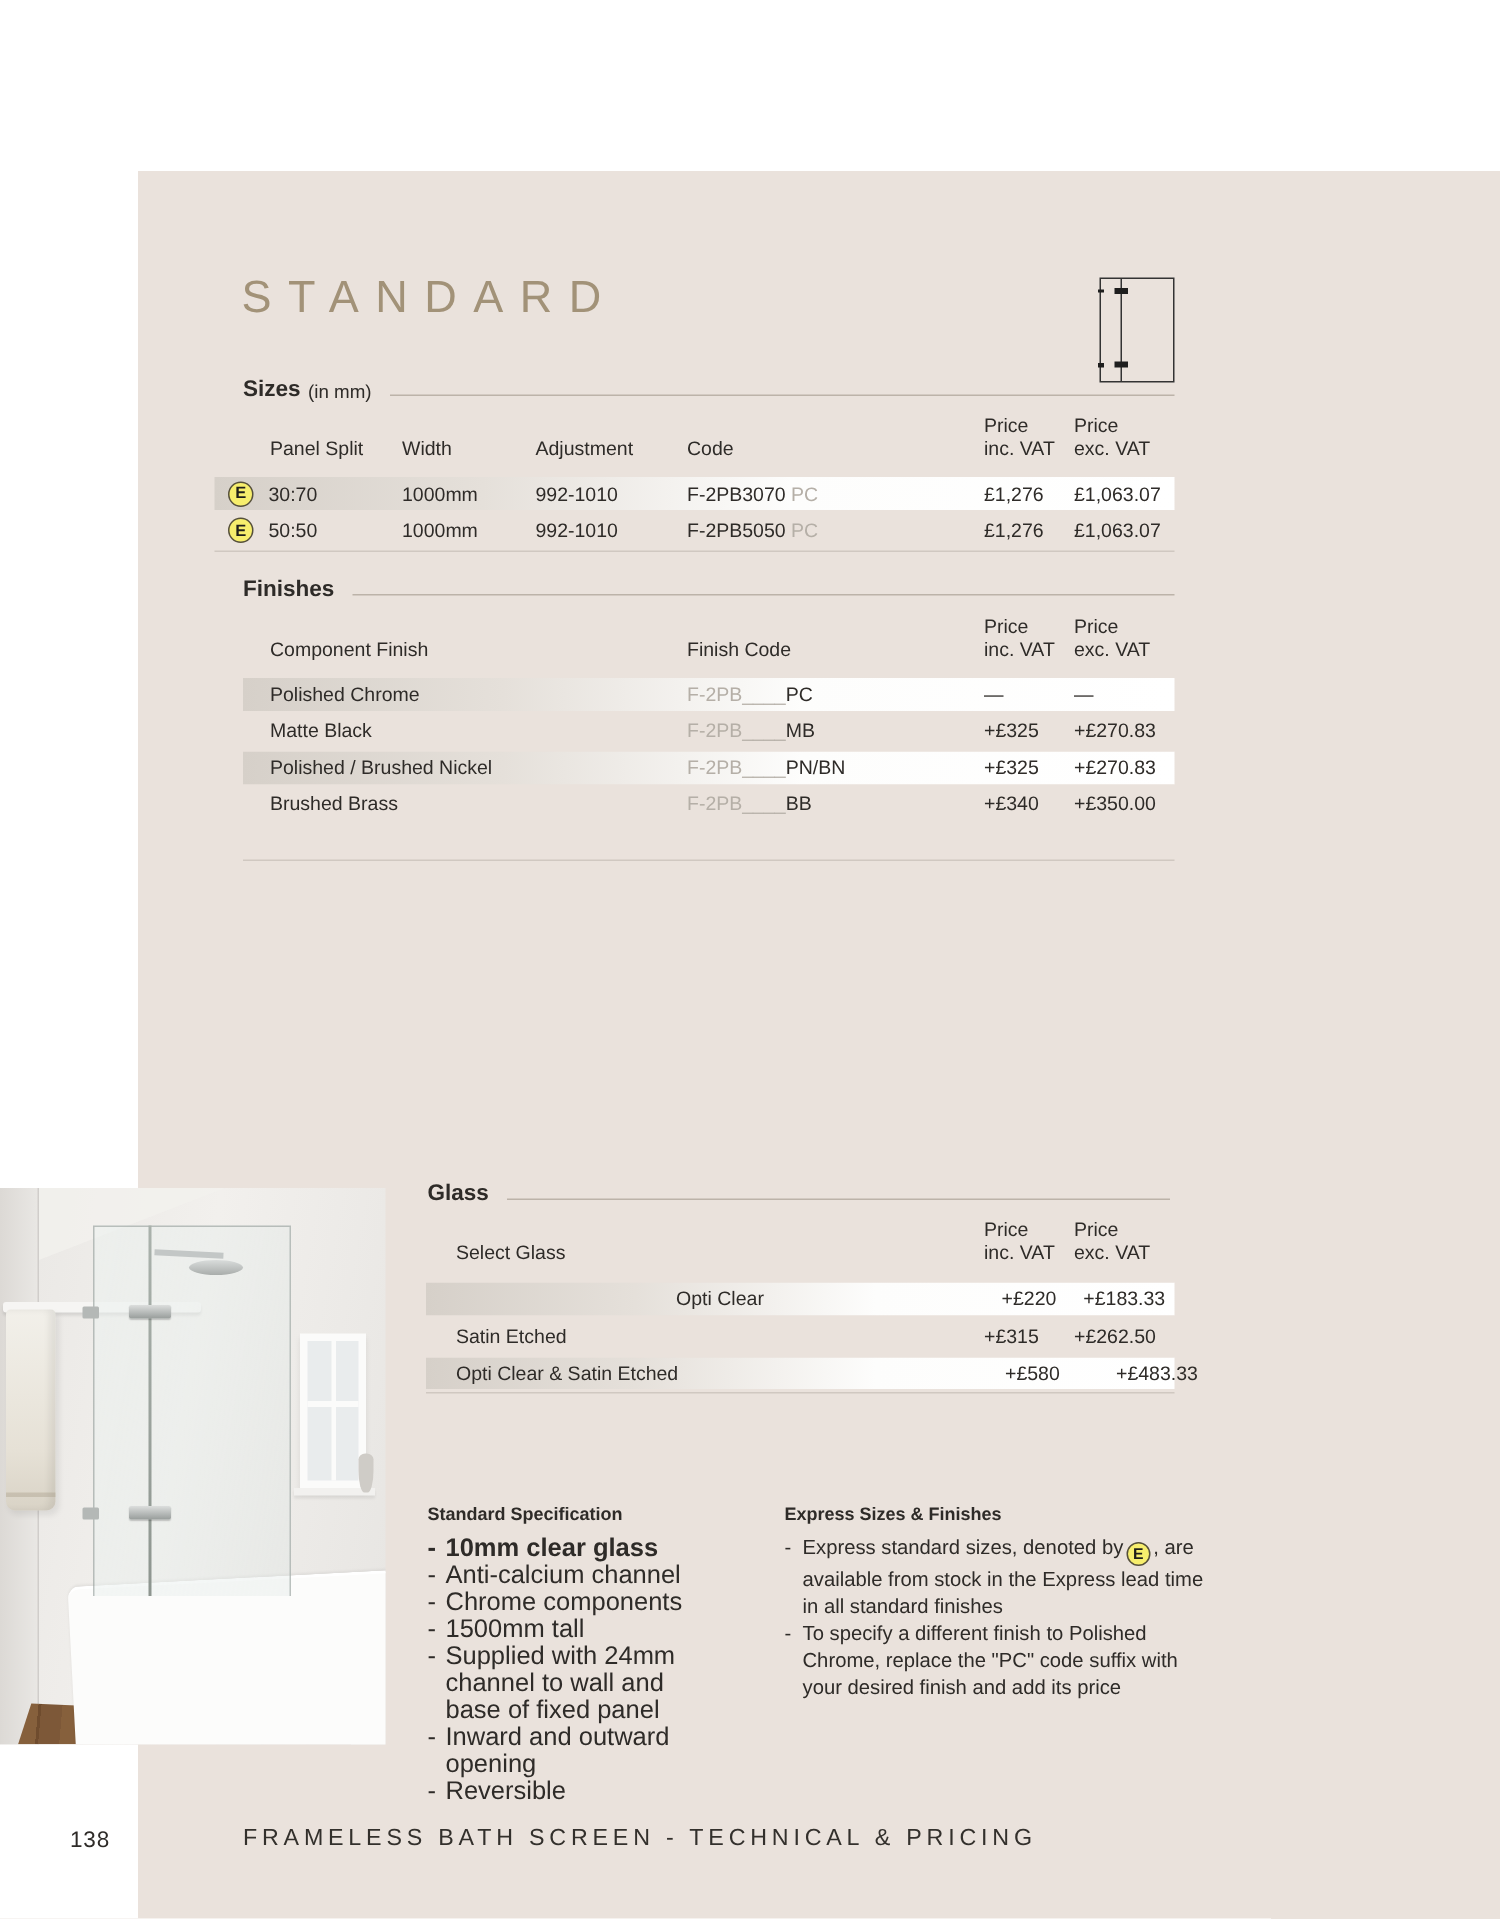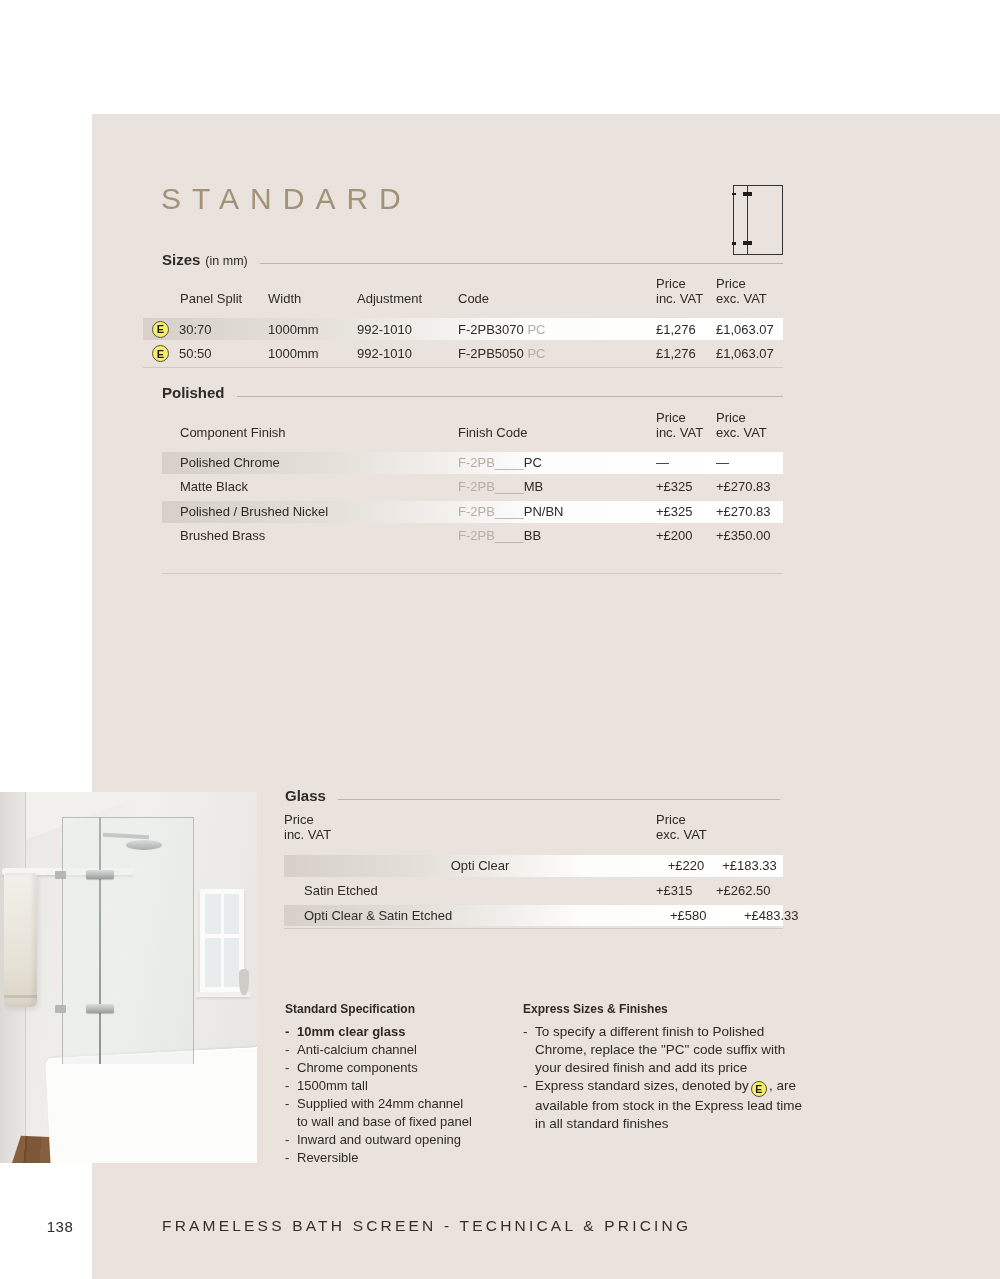--- a/index.html
+++ b/index.html
@@ -60,21 +60,21 @@
   .e-badge-inline {
     display:inline-flex; width:16px; height:16px; border-radius:50%;
     background:#f7ee6d; border:1px solid #56503b; color:#1f1e1a;
     align-items:center; justify-content:center;
     font-size:10.5px; font-weight:700; vertical-align:-3px; margin:0 2px;
   }
 
   
   .spec-col { position:absolute; }
   .spec-heading { font-size:12px; font-weight:700; margin-bottom:7px; }
-  .spec-list { list-style:none; font-size:13px; line-height:18px; }
+  .spec-list { list-style:none; font-size:17px; line-height:18px; }
   .spec-list li { position:relative; padding-left:12px; }
   .spec-list li::before { content:"-"; position:absolute; left:0; }
   .spec-list li.b1 { font-weight:700; }
   .express-item { position:relative; padding-left:12px; font-size:13.5px; line-height:18px; }
   .express-item::before { content:"-"; position:absolute; left:0; }
 
   
   .page-number { position:absolute; left:38px; top:1218px; width:44px; text-align:center; font-size:15px; letter-spacing:0.5px; }
   .footer-title { position:absolute; left:162px; top:1217px; font-size:15.5px; letter-spacing:3.2px; color:#33302c; white-space:nowrap; }
 
@@ -181,21 +181,21 @@
       <div>1000mm</div>
       <div>992-1010</div>
       <div><span class="code-main">F-2PB5050</span><span class="code-muted"> PC</span></div>
       <div>£1,276</div>
       <div>£1,063.07</div>
     </div>
   </div>
   <div class="tbl-bottomline" style="left:143px; top:367px; width:640px;"></div>
 
   <div class="section-head" style="left:162px; top:384px; width:621px;">
-    <span class="label">Polished</span>
+    <span class="label">Finishes</span>
     <span class="rule"></span>
   </div>
 
   <div class="tbl-header fin-cols" style="left:162px; top:410px; width:621px;">
     <div class="cell pad18">Component Finish</div>
     <div class="cell">Finish Code</div>
     <div class="cell">
       <div>Price</div>
       <div>inc. VAT</div>
     </div>
@@ -220,32 +220,33 @@
     </div>
     <div class="row hl fin-cols" style="height:24.5px;">
       <div class="pad18">Polished / Brushed Nickel</div>
       <div><span class="code-muted">F-2PB____</span><span class="code-main">PN/BN</span></div>
       <div>+£325</div>
       <div>+£270.83</div>
     </div>
     <div class="row fin-cols" style="height:24.5px;">
       <div class="pad18">Brushed Brass</div>
       <div><span class="code-muted">F-2PB____</span><span class="code-main">BB</span></div>
-      <div>+£200</div>
+      <div>+£340</div>
       <div>+£350.00</div>
     </div>
   </div>
   <div class="tbl-bottomline" style="left:162px; top:573px; width:621px;"></div>
 
   <div class="section-head" style="left:285px; top:787px; width:495px;">
     <span class="label">Glass</span>
     <span class="rule"></span>
   </div>
 
   <div class="tbl-header glass-cols" style="left:284px; top:812px; width:499px;">
+    <div class="cell pad20">Select Glass</div>
     <div class="cell">
       <div>Price</div>
       <div>inc. VAT</div>
     </div>
     <div class="cell">
       <div>Price</div>
       <div>exc. VAT</div>
     </div>
   </div>
 
@@ -276,24 +277,24 @@
       <li>Chrome components</li>
       <li>1500mm tall</li>
       <li>Supplied with 24mm channel to wall and base of fixed panel</li>
       <li>Inward and outward opening</li>
       <li>Reversible</li>
     </ul>
   </div>
 
   <div class="spec-col" style="left:523px; top:1002px; width:280px;">
     <div class="spec-heading">Express Sizes &amp; Finishes</div>
-    <div class="express-item">To specify a different finish to Polished Chrome, replace the "PC" code suffix with your desired finish and add its price</div>
     <div class="express-item">
       <span>Express standard sizes, denoted by</span><span class="e-badge-inline">E</span><span>, are available from stock in the Express lead time in all standard finishes</span>
     </div>
+    <div class="express-item">To specify a different finish to Polished Chrome, replace the "PC" code suffix with your desired finish and add its price</div>
   </div>
 
   <div class="photo">
     <div class="ph-slope"></div>
     <div class="ph-leftwall"></div>
     <div class="ph-window">
       <div class="pane"></div>
       <div class="bar-h"></div>
       <div class="bar-v"></div>
     </div>

